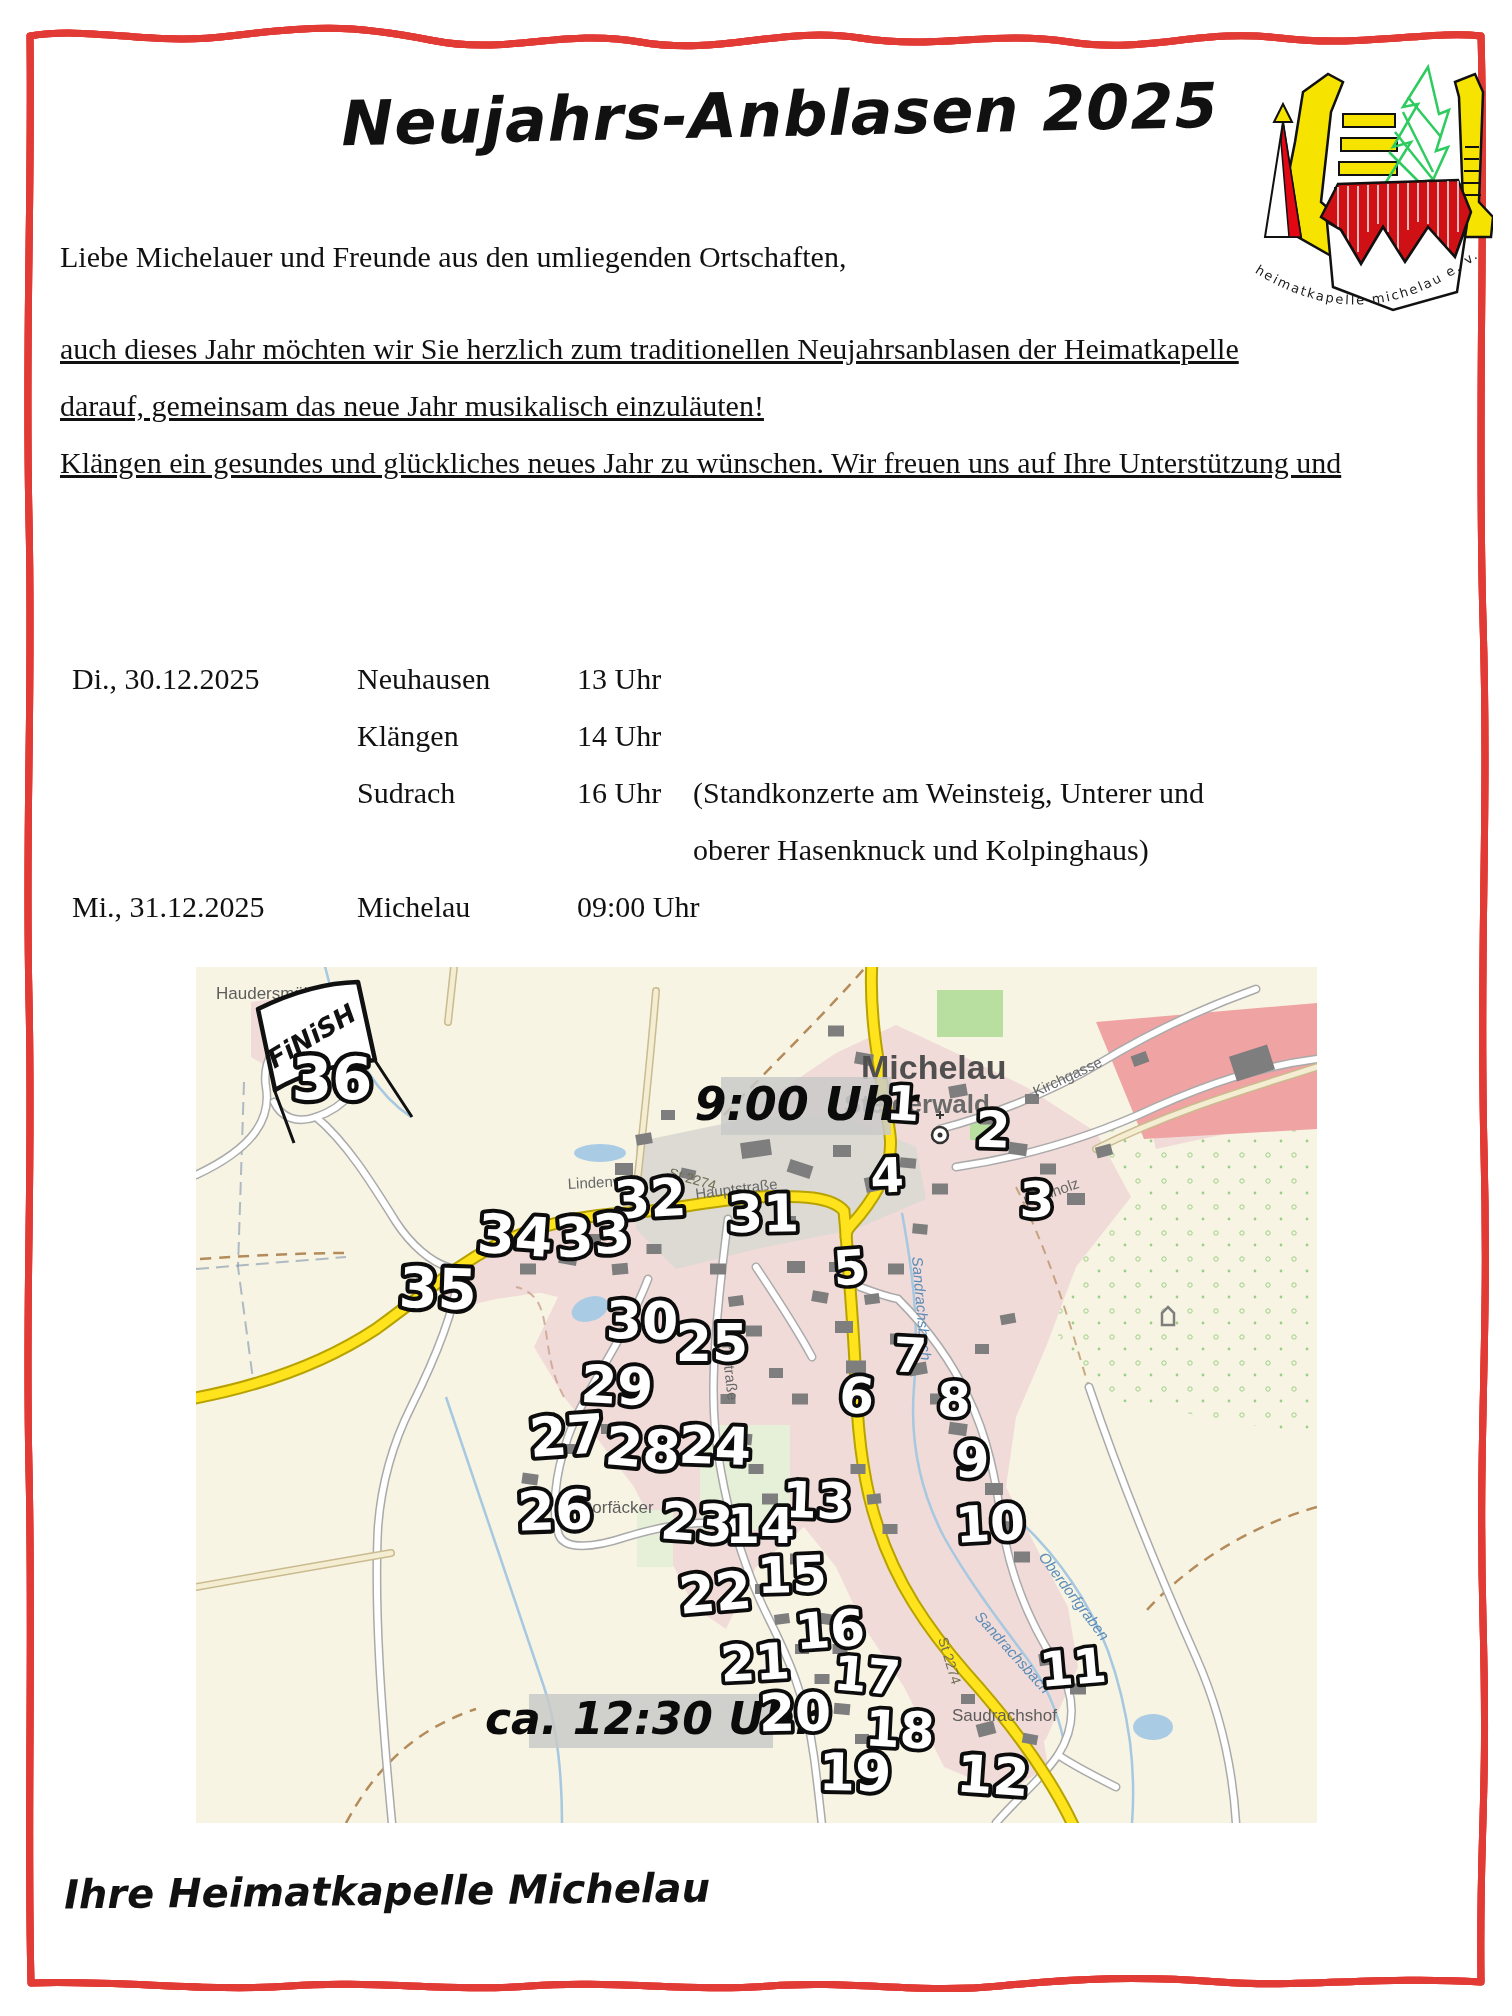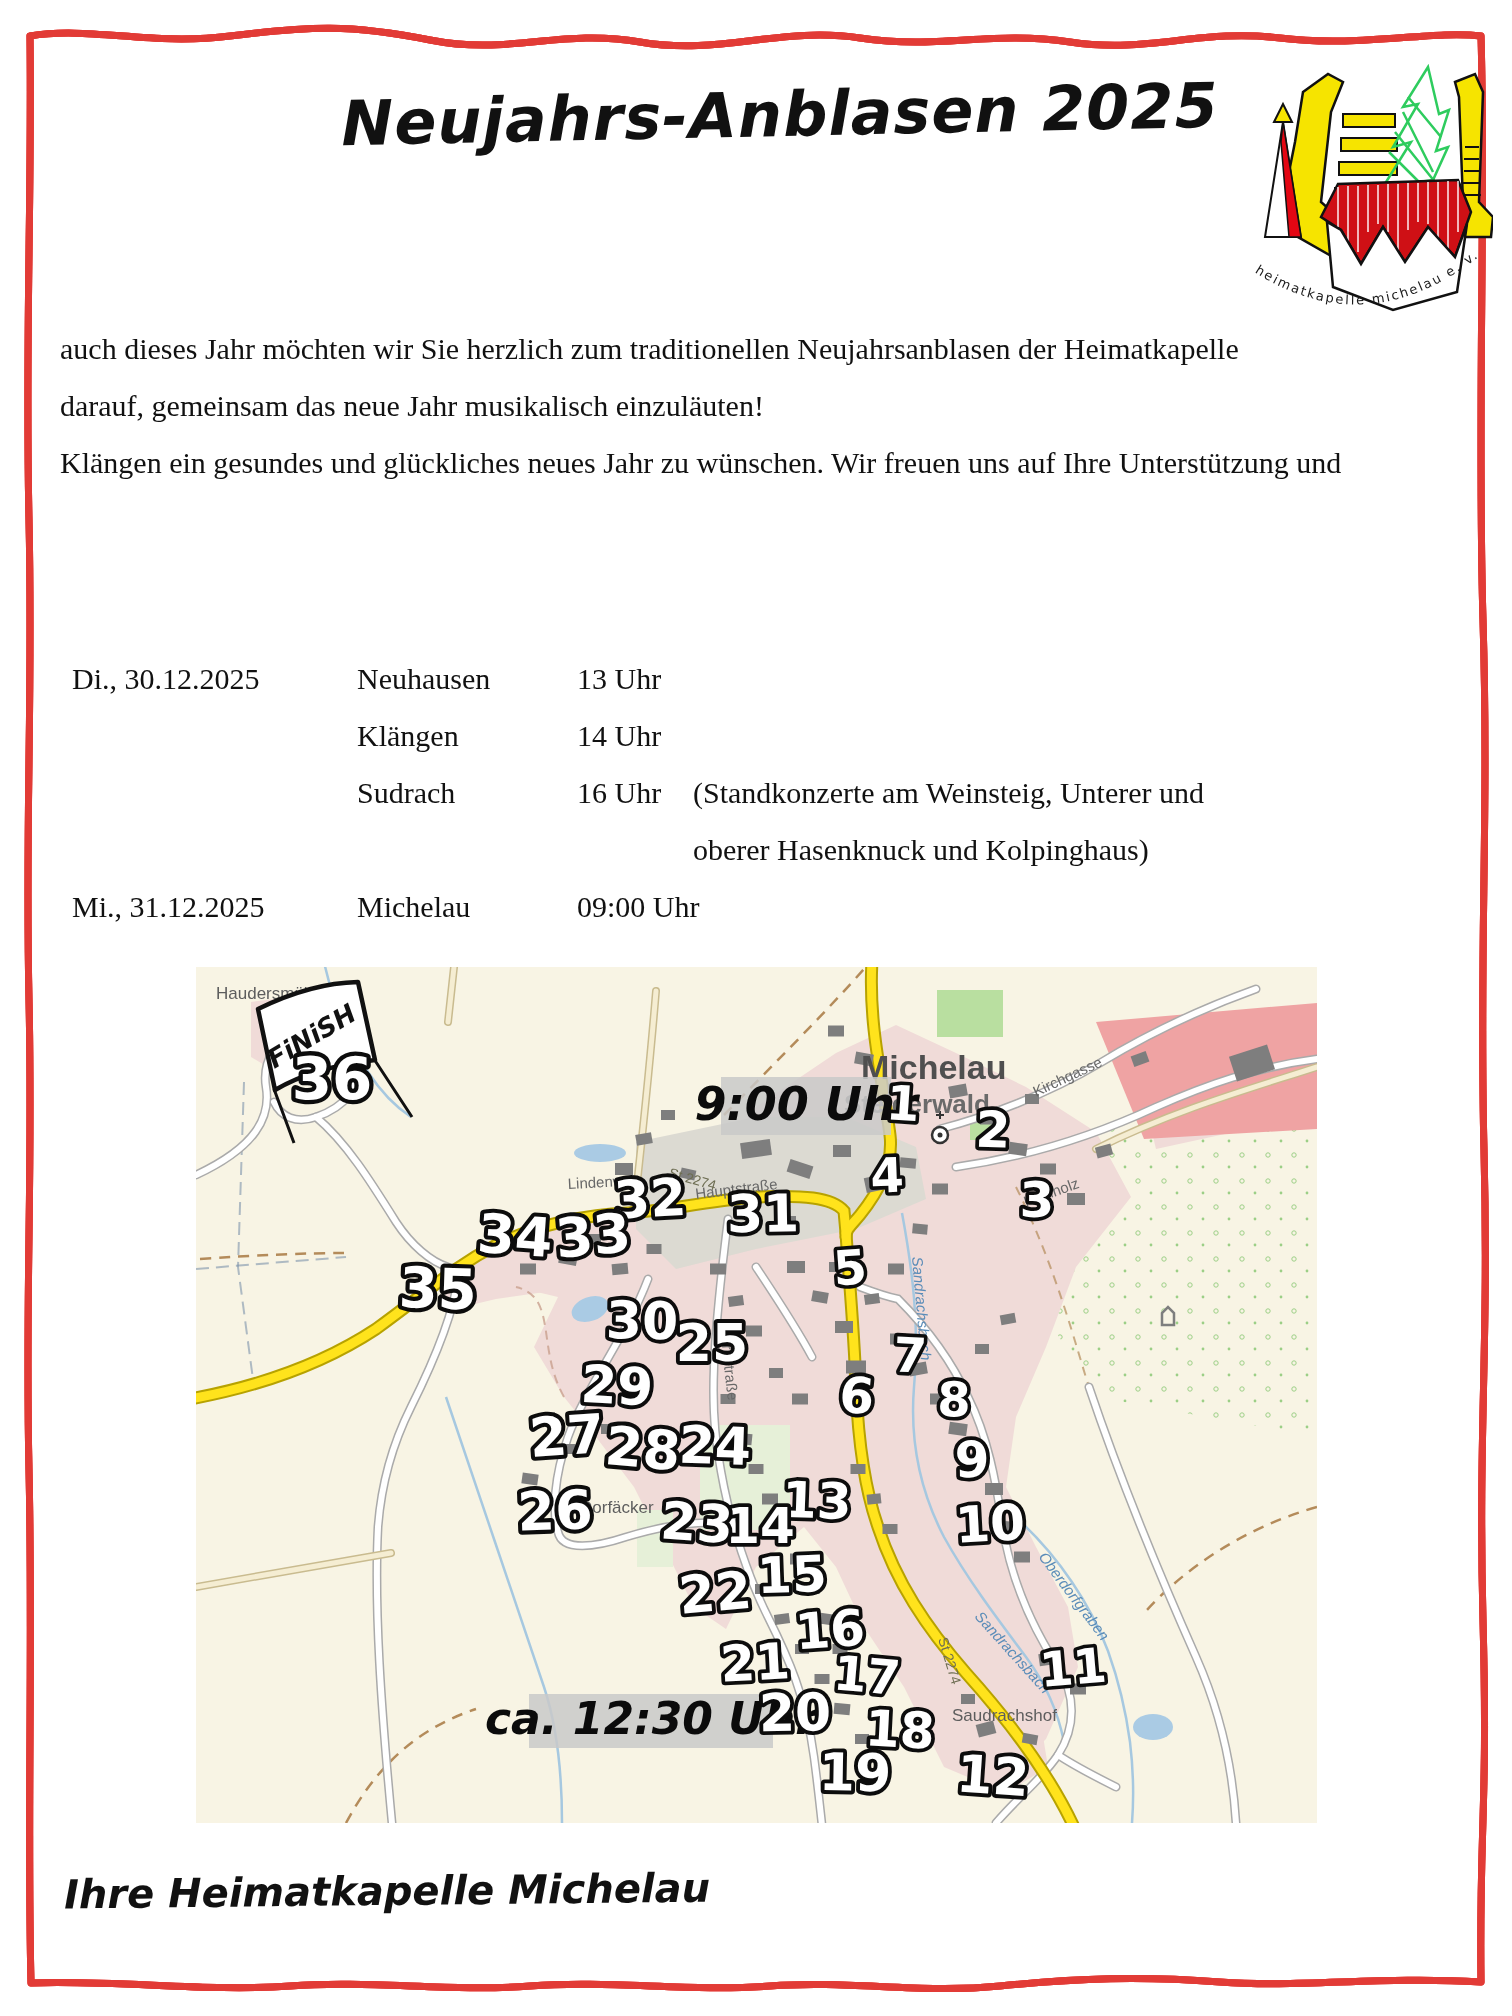--- a/index.html
+++ b/index.html
@@ -90,21 +90,22 @@
   </g>
 
   <path d="M84,170 L98,178 L118,212 L140,175 L162,210 L185,175 L212,205 L224,172 L214,240 L150,258 L90,235 Z" fill="#ffffff" stroke="#111" stroke-width="2.5"></path>
 
   <path id="logo-arc-path" d="M8,218 Q125,295 242,200" fill="none"></path>
   <text class="logo-arc">
     <textPath href="#logo-arc-path" startOffset="4">heimatkapelle  michelau  e. v.</textPath>
   </text>
 </svg>
 
-<div class="bodytext" style="top:320px;">
+<div class="bodytext" style="top:228px;">Liebe Michelauer und Freunde aus den umliegenden Ortschaften,</div>
+<div class="bodytext" style="top:320px;text-decoration:underline;">
   <div>auch dieses Jahr möchten wir Sie herzlich zum traditionellen Neujahrsanblasen der Heimatkapelle</div>
   <div>darauf, gemeinsam das neue Jahr musikalisch einzuläuten!</div>
   <div>Klängen ein gesundes und glückliches neues Jahr zu wünschen. Wir freuen uns auf Ihre Unterstützung und</div>
 </div>
 
 <div>
   <div class="sched-row" style="top:662px;">
     <span class="c1">Di., 30.12.2025</span>
     <span class="c2">Neuhausen</span>
     <span class="c3">13 Uhr</span>

